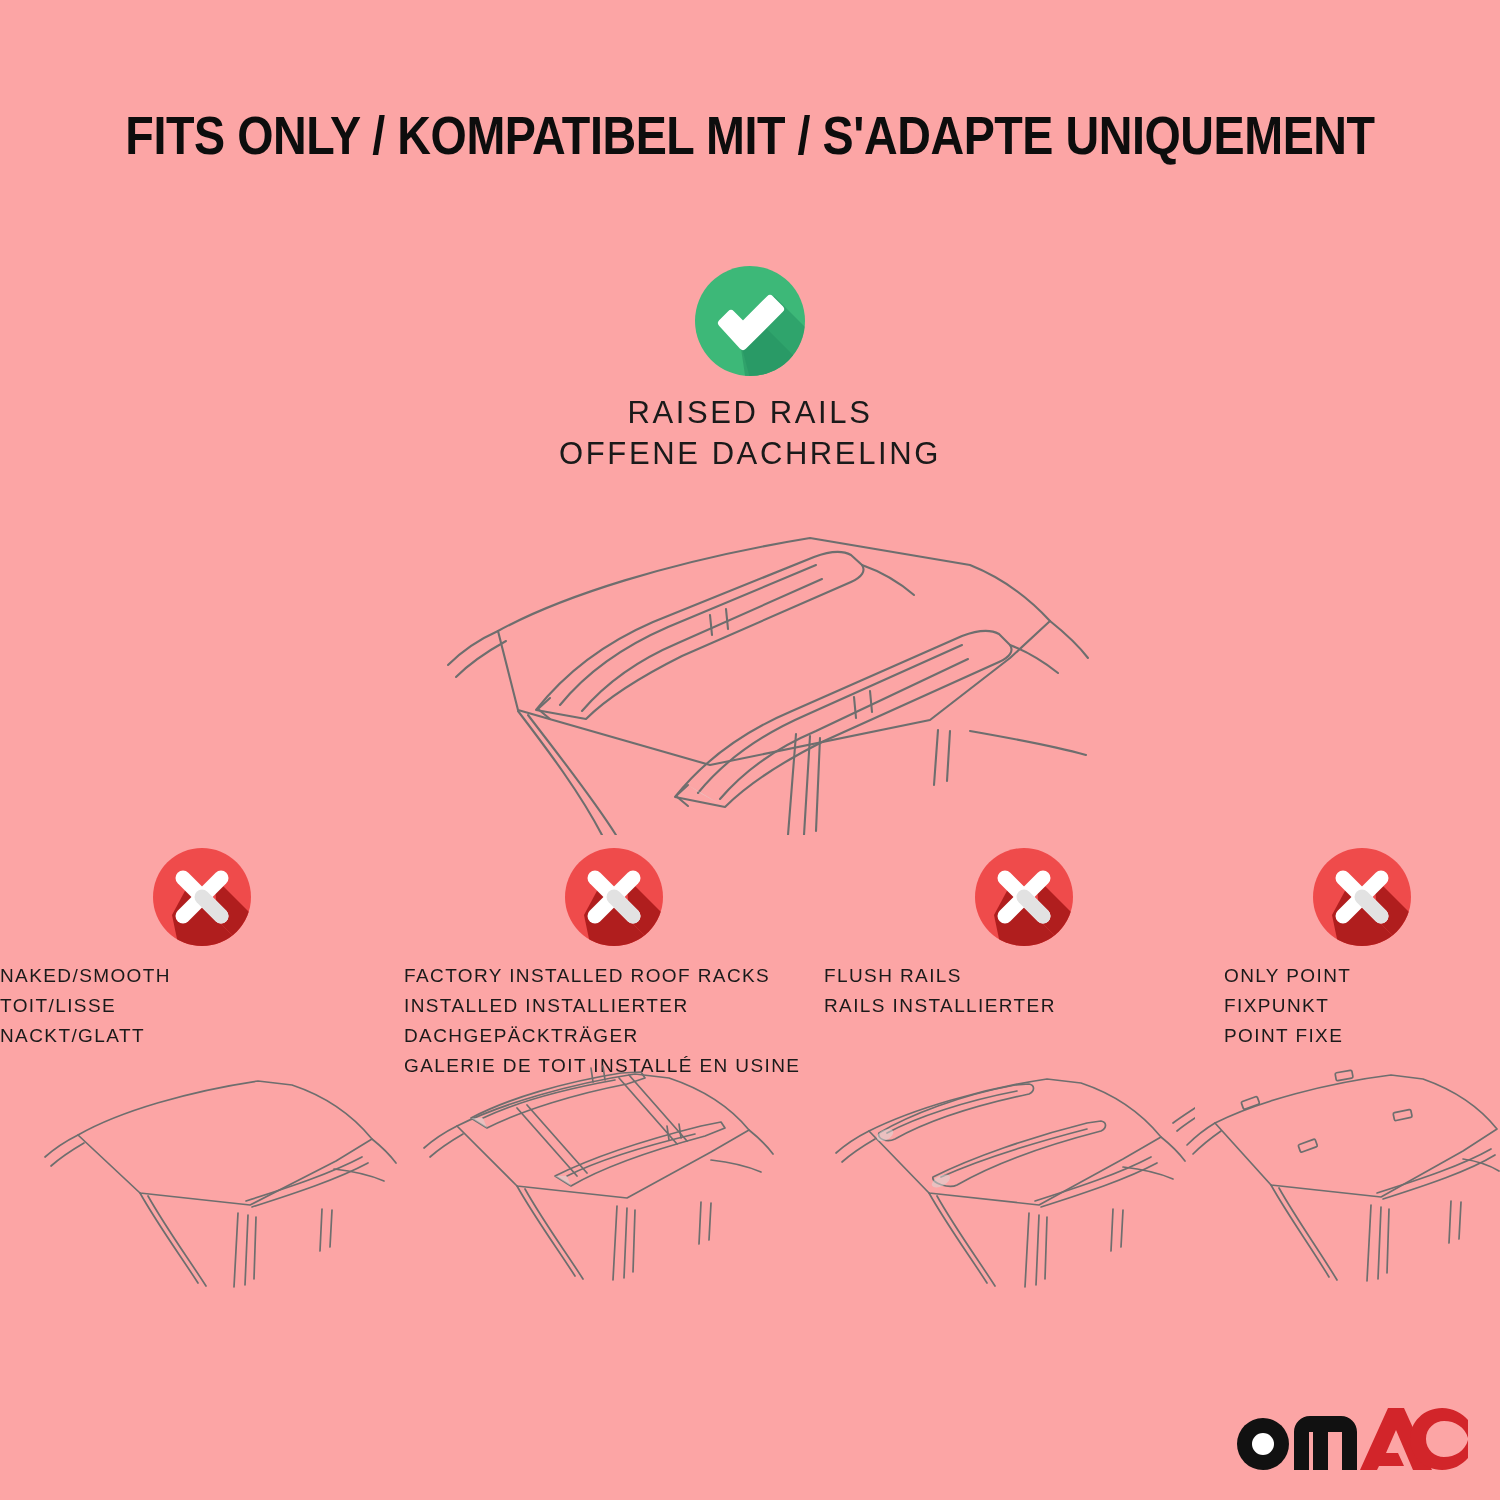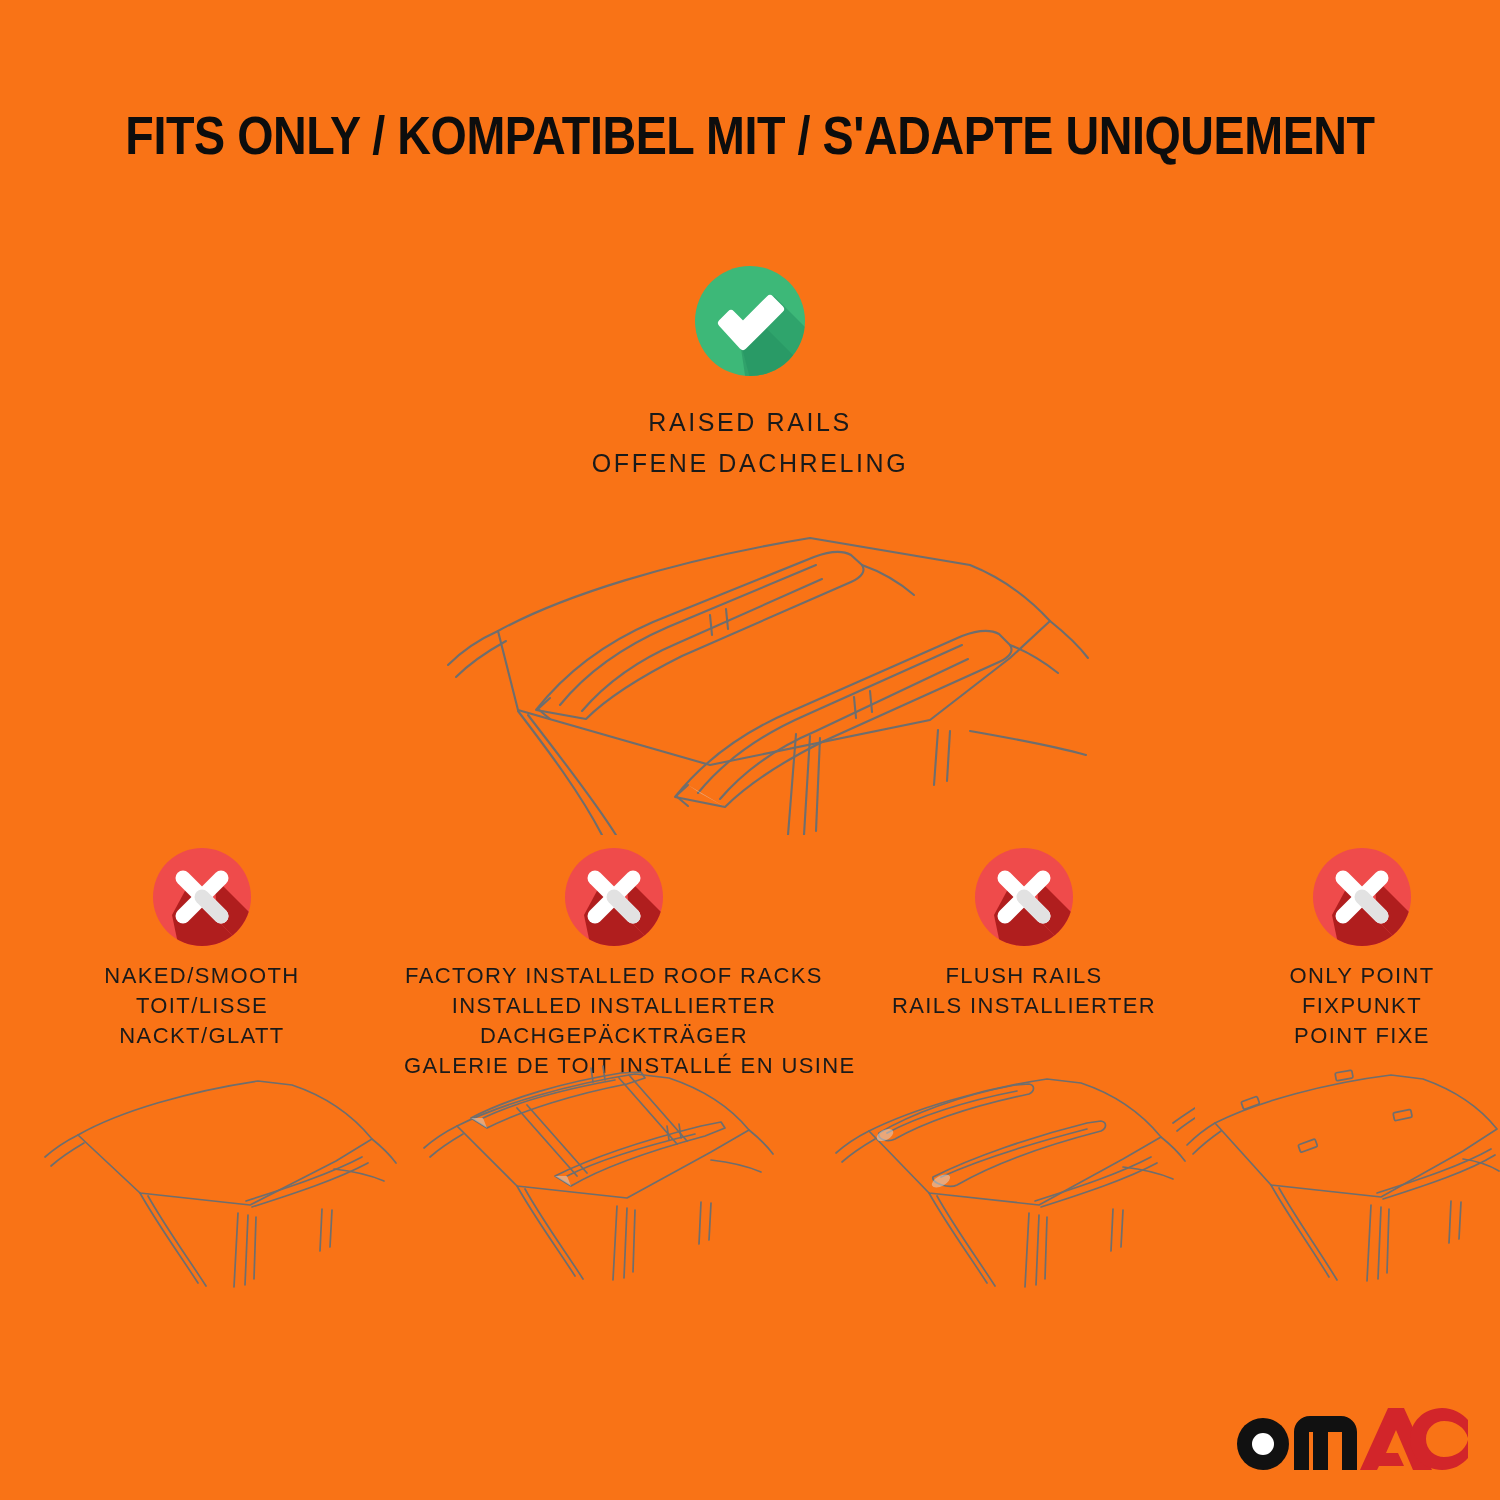--- a/index.html
+++ b/index.html
@@ -8,21 +8,21 @@
     padding: 0;
     background: #ffffff;
   }
   body {
     font-family: "Liberation Sans", "DejaVu Sans", sans-serif;
   }
   #canvas {
     position: relative;
     width: 1500px;
     height: 1500px;
-    background: #f97316;
+    background: #fca5a5;
     overflow: hidden;
   }
 
   
   #main-title {
     position: absolute;
     left: 0;
     top: 108px;
     width: 1500px;
     text-align: center;
@@ -42,22 +42,22 @@
     left: 0;
     top: 262px;
     width: 1500px;
     text-align: center;
   }
   .status-icon {
     display: block;
     margin: 0 auto;
   }
   #approved-labels {
-    margin-top: 22px;
-    font-size: 25px;
+    margin-top: 12px;
+    font-size: 31px;
     font-weight: 300;
     color: #1a1a1a;
     letter-spacing: 2.6px;
     line-height: 41px;
     text-align: center;
   }
   #approved-labels div { white-space: nowrap; }
 
   
   #hero-illustration {
@@ -79,22 +79,22 @@
   }
   .reject-col {
     position: relative;
     box-sizing: border-box;
   }
   .reject-col .icon-wrap {
     text-align: center;
     height: 112px;
   }
   .reject-label {
-    text-align: center;
-    font-size: 22px;
+    text-align: left;
+    font-size: 19px;
     font-weight: 300;
     color: #1a1a1a;
     letter-spacing: 1.4px;
     line-height: 30px;
     margin-top: 4px;
   }
   .reject-label div { white-space: nowrap; }
 
   
   #col-naked        { width: 404px; }

